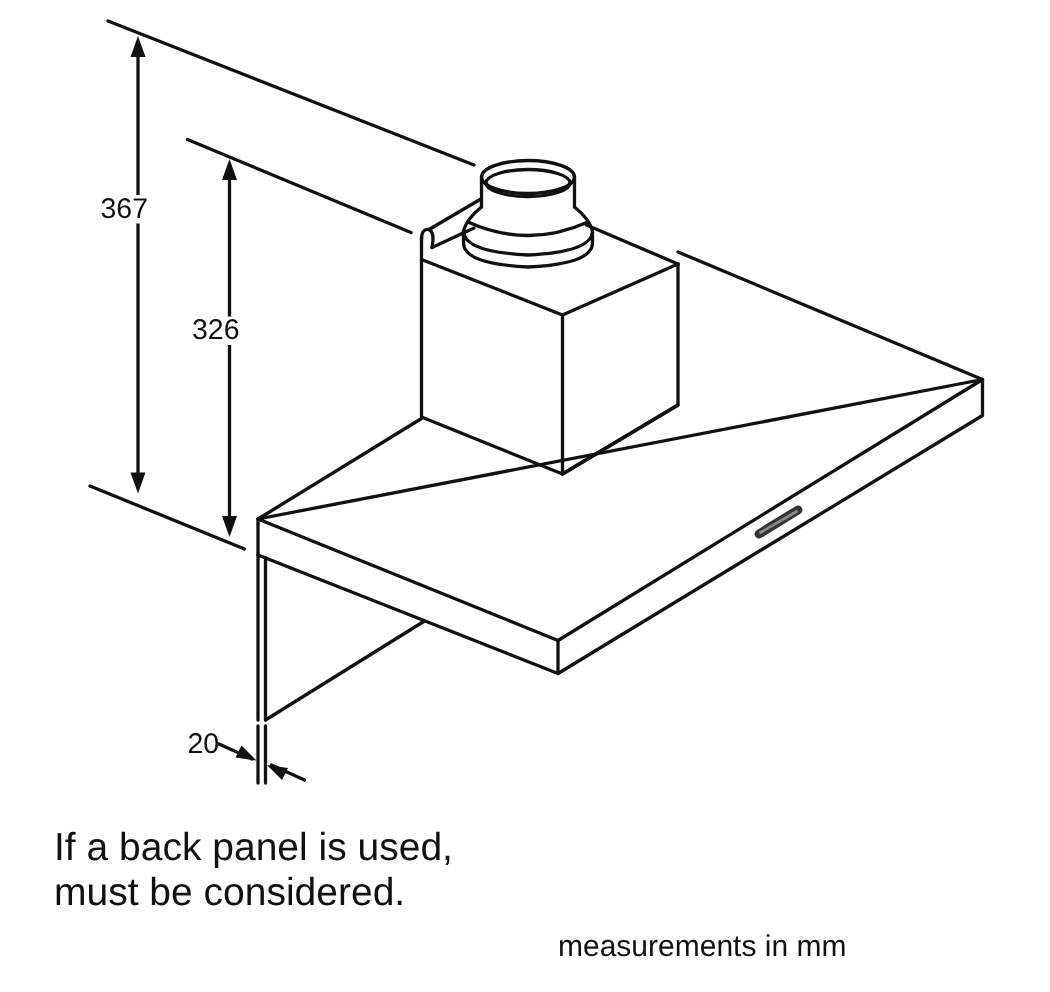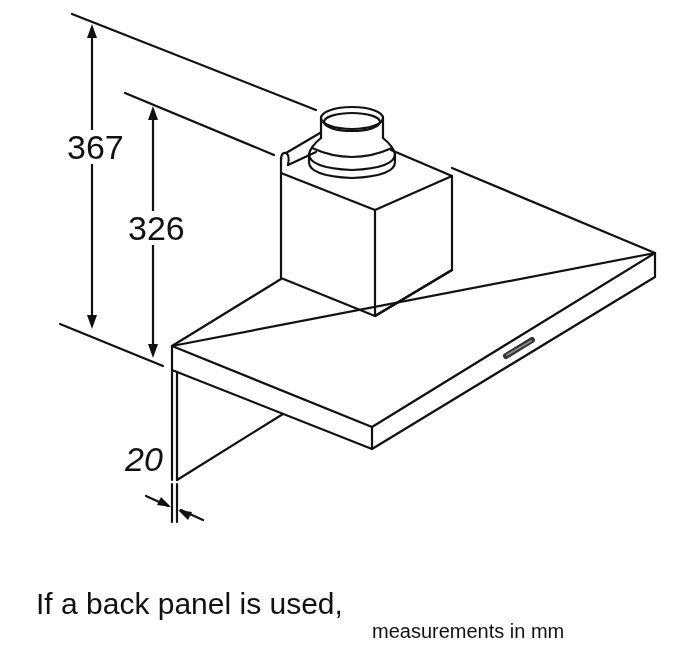--- a/index.html
+++ b/index.html
@@ -1,19 +1,19 @@
 <!DOCTYPE html>
 <html><head>
   <meta charset="utf-8">
   <style>
     html, body { margin: 0; padding: 0; background: #ffffff; }
     body { width: 700px; height: 661px; position: relative; overflow: hidden; font-family: "Liberation Sans", sans-serif; }
     #diagram { position: absolute; left: 0; top: 0; }
-    .dim-label { position: absolute; font-family: "Liberation Sans", sans-serif; font-size: 34px; color: #111; background: #fff; line-height: 1; padding: 0 1px; }
-    .note { position: absolute; left: 36px; top: 549px; font-family: "Liberation Sans", sans-serif; font-size: 30px; line-height: 30px; color: #111; margin-top: 40px; }
+    .dim-label { position: absolute; font-family: "Liberation Sans", sans-serif; font-size: 19px; color: #111; background: #fff; line-height: 1; padding: 0 1px; }
+    .note { position: absolute; left: 36px; top: 549px; font-family: "Liberation Sans", sans-serif; font-size: 26px; line-height: 30px; color: #111; }
     .note div { white-space: nowrap; }
     .units { position: absolute; left: 372px; top: 620px; font-family: "Liberation Sans", sans-serif; font-size: 20px; color: #111; white-space: nowrap; }
   </style>
 </head>
 <body>
 
 <svg id="diagram" width="700" height="661" viewBox="0 0 700 661" xmlns="http://www.w3.org/2000/svg">
   <g fill="none" stroke="#111" stroke-width="2.2" stroke-linejoin="round" stroke-linecap="round">
 
     <g>
@@ -84,19 +84,20 @@
     <polygon points="92,329 87,315 97,315"></polygon>
     <polygon points="153,106 148,120 158,120"></polygon>
     <polygon points="153,358 148,344 158,344"></polygon>
     <polygon points="171,507 157,505 161,497"></polygon>
     <polygon points="178,510 192,512 188,520"></polygon>
   </g>
 </svg>
 
 <span class="dim-label" style="left:66px; top:130px;">367</span>
 <span class="dim-label" style="left:127px; top:211px;">326</span>
-<span class="dim-label" style="left:124px; top:442px; background:transparent;font-style:italic;">20</span>
+<span class="dim-label" style="left:124px; top:487px; background:transparent;">20</span>
 
 <div class="note">
   <div>If a back panel is used,</div>
+  <div>must be considered.</div>
 </div>
 
 <div class="units">measurements in mm</div>
 
 </body></html>

